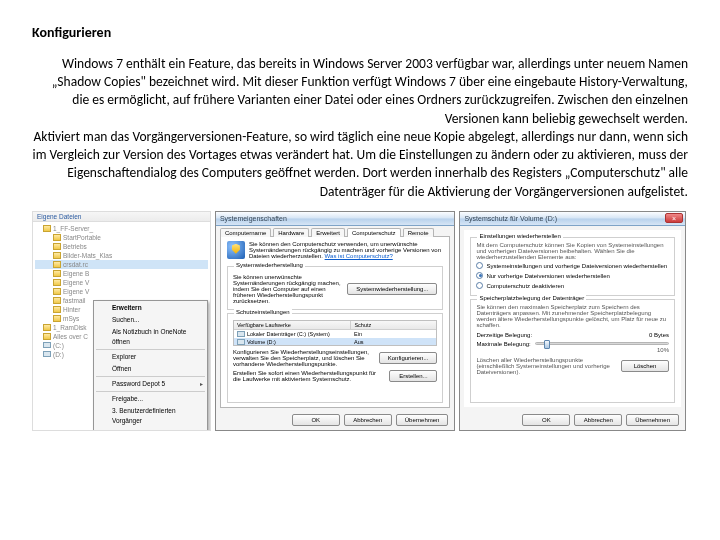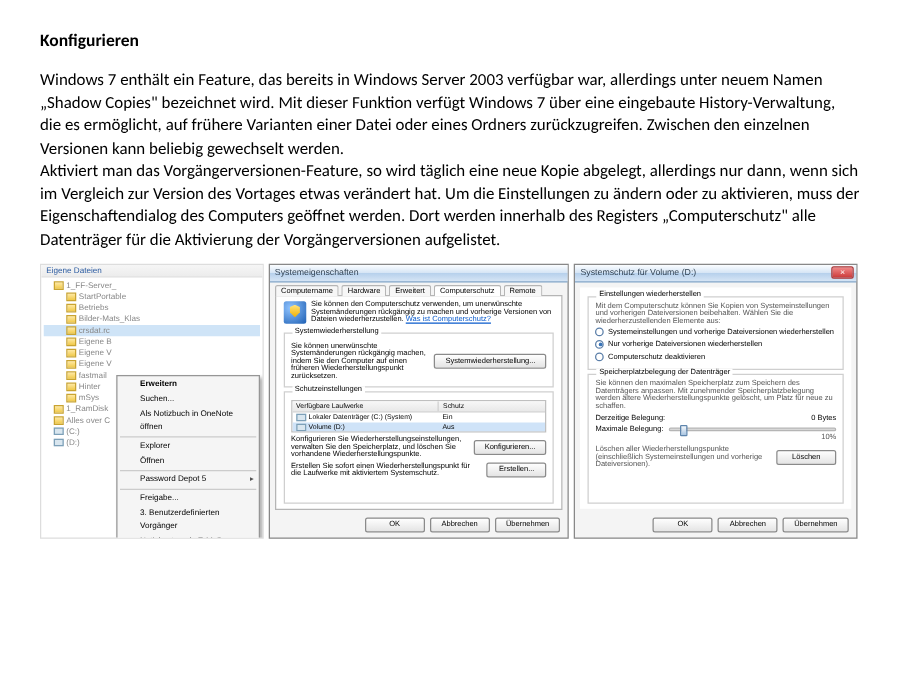--- a/index.html
+++ b/index.html
@@ -13,20 +13,21 @@
   }
   .heading {
     font-weight: bold;
     font-size: 14px;
     margin-bottom: 14px;
   }
   .body-text {
     font-size: 13.5px;
     line-height: 1.35;
     margin-bottom: 8px;
+    text-align: right;
   }
   .screenshot-row {
     display: flex;
     gap: 4px;
     margin-top: 10px;
     width: 654px;
   }
   
   .panel-tree {
     width: 180px;

